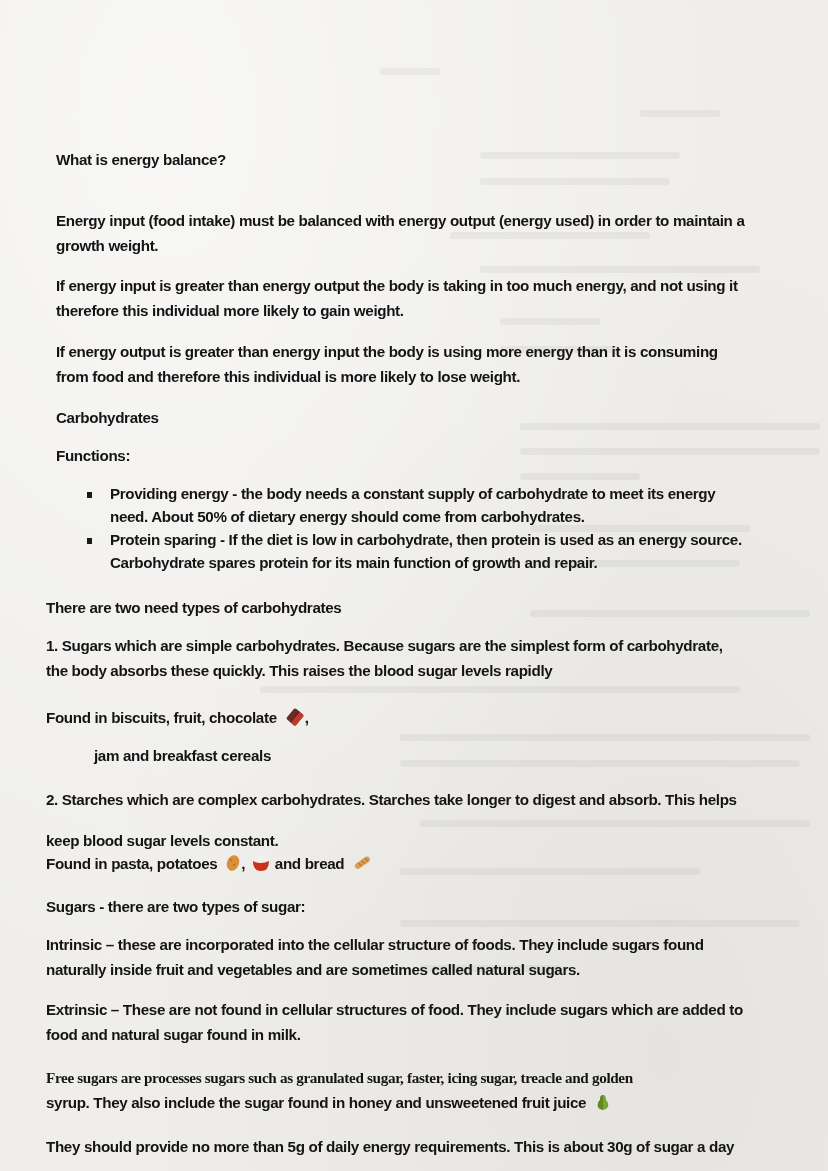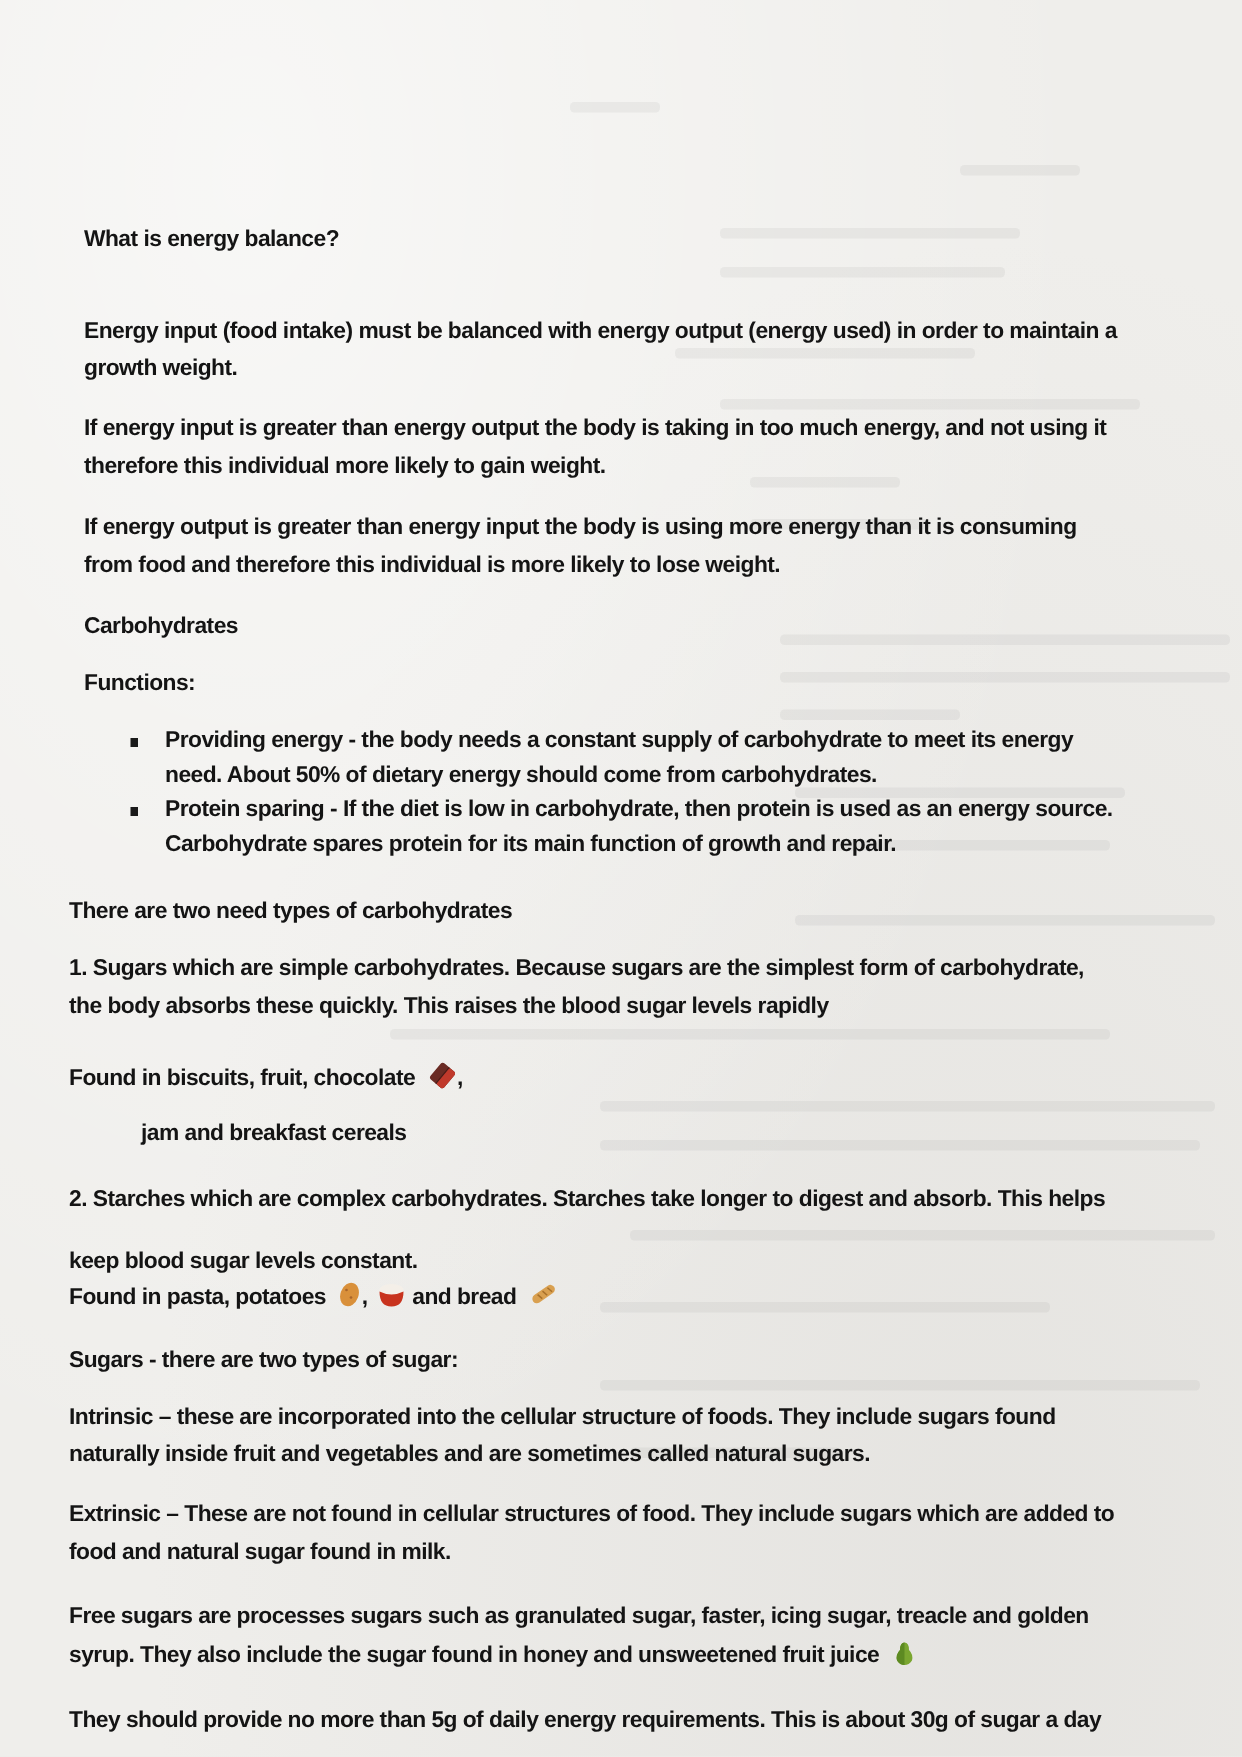--- a/index.html
+++ b/index.html
@@ -154,21 +154,21 @@
   </div>
 
   <div class="line" style="left:46px;top:897px;">Sugars - there are two types of sugar:</div>
 
   <div class="line" style="left:46px;top:935px;">Intrinsic – these are incorporated into the cellular structure of foods. They include sugars found</div>
   <div class="line" style="left:46px;top:960px;">naturally inside fruit and vegetables and are sometimes called natural sugars.</div>
 
   <div class="line" style="left:46px;top:1000px;">Extrinsic – These are not found in cellular structures of food. They include sugars which are added to</div>
   <div class="line" style="left:46px;top:1025px;">food and natural sugar found in milk.</div>
 
-  <div class="line" style="left:46px;top:1068px;">Free sugars are processes sugars such as granulated sugar, faster, icing sugar, treacle and golden</div>
+  <div class="line" style="left:46px;top:1068px;font-family:Liberation Serif, serif;">Free sugars are processes sugars such as granulated sugar, faster, icing sugar, treacle and golden</div>
   <div class="line" style="left:46px;top:1093px;">
     <span>syrup. They also include the sugar found in honey and unsweetened fruit juice</span>
     <span class="emoji" style="margin-left:6px;">
       <svg width="14" height="18" viewBox="0 0 14 18">
         <path d="M7 2 Q10 2 10 7 Q13 10 12 14 Q10 17 7 17 Q4 17 2 14 Q1 10 4 7 Q4 2 7 2 Z" fill="#7aa630"></path>
         <path d="M7 2 Q4 2 4 7 Q1 10 2 14 Q4 17 7 17 Z" fill="#5d8a22"></path>
       </svg>
     </span>
   </div>
 

